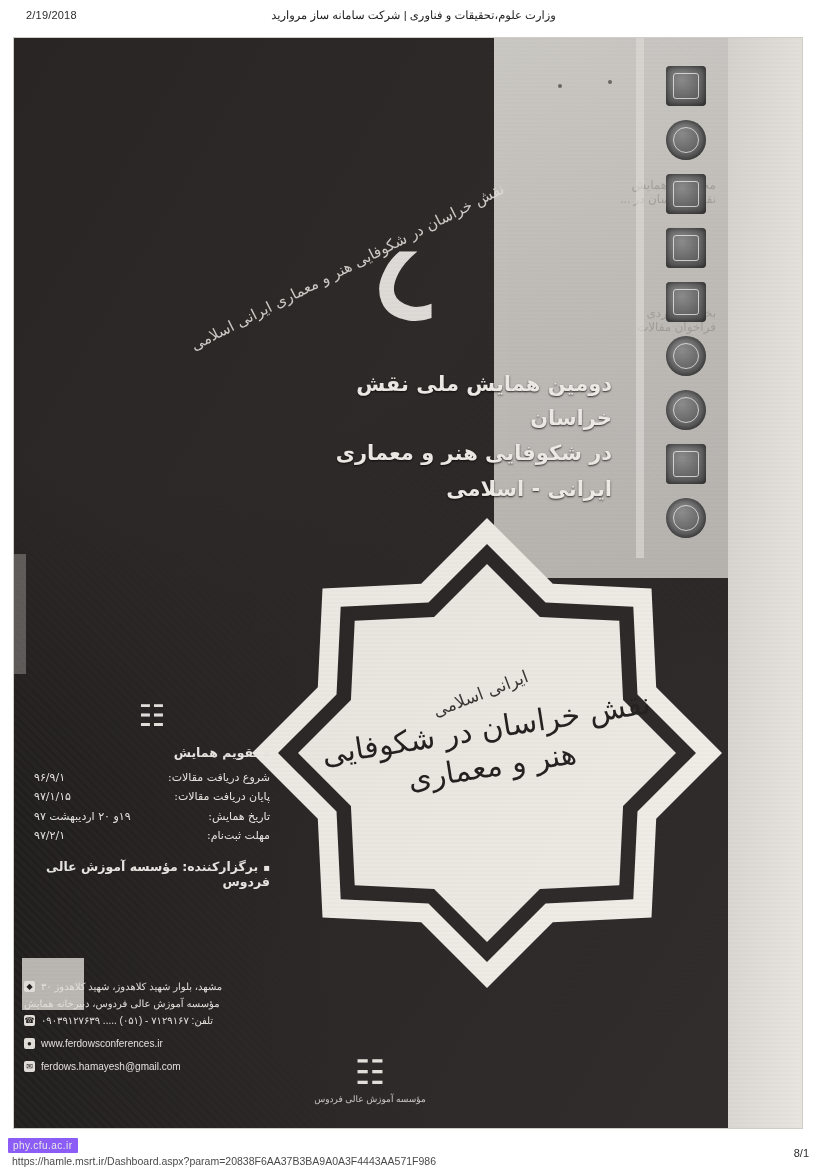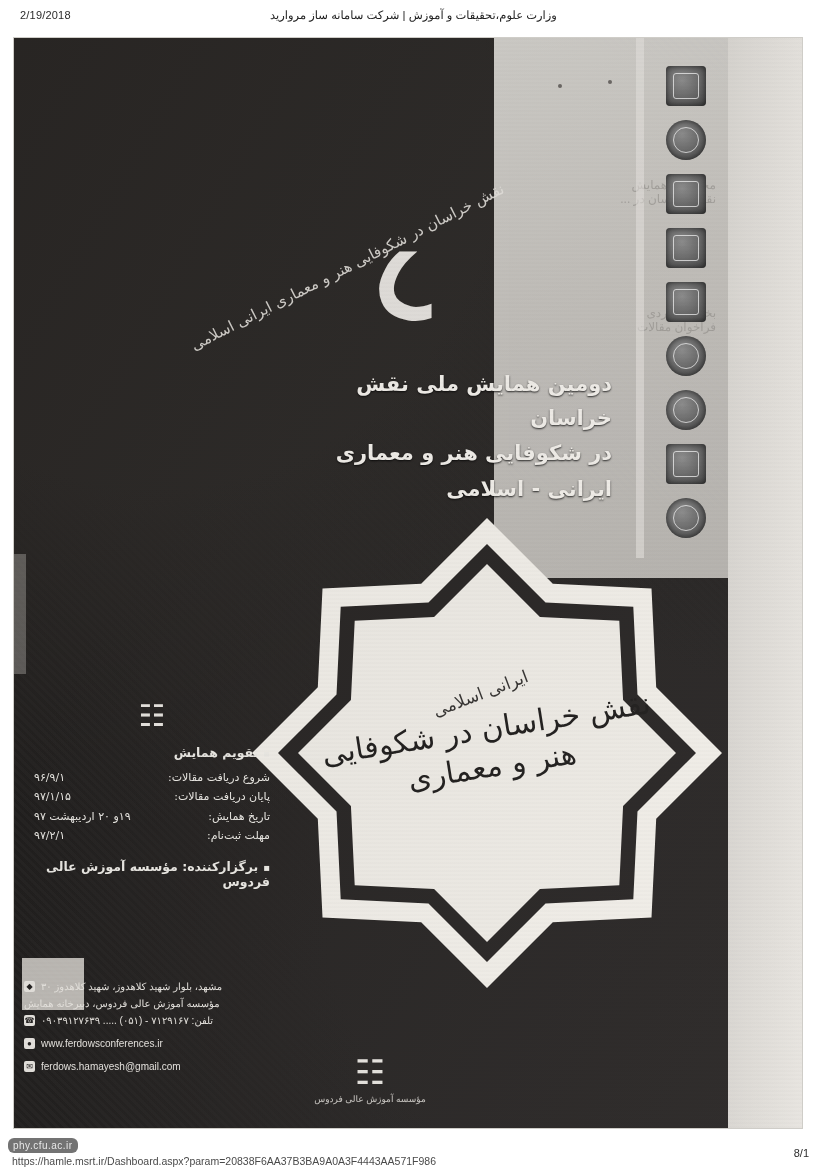--- a/index.html
+++ b/index.html
@@ -18,21 +18,21 @@
   
   .print-header {
     position: absolute;
     top: 0; left: 0; right: 0;
     height: 30px;
     display: flex;
     align-items: center;
     direction: ltr;
     font-size: 11px;
     color: #2b2b2b;
-    padding: 0 20px;
+    padding: 0 26px;
     box-sizing: border-box;
   }
   .print-header .ph-date { width: 120px; text-align: left; letter-spacing: .2px; }
   .print-header .ph-title {
     flex: 1;
     text-align: center;
     font-size: 11.5px;
     direction: rtl;
     color: #1d1d1d;
   }
@@ -58,26 +58,26 @@
   .print-footer .pf-page {
     position: absolute;
     right: 18px; bottom: 10px;
     font-size: 11px;
     color: #2b2b2b;
   }
   .watermark-badge {
     position: absolute;
     left: 8px;
     bottom: 16px;
-    background: #737373;
+    background: #8b5cf6;
     color: #e8e8e8;
     font-size: 10px;
     letter-spacing: .5px;
     padding: 2px 5px;
-    border-radius: 6px;
+    border-radius: 1px;
     direction: ltr;
     font-family: "Liberation Sans", sans-serif;
   }
 
   
   .sheet {
     position: absolute;
     top: 38px;
     left: 14px;
     width: 788px;
@@ -371,21 +371,21 @@
     background: #cfccc7;
     opacity: .9;
   }
   .dot { position: absolute; width: 4px; height: 4px; background: #6d6a66; border-radius: 50%; }
 </style>
 </head>
 <body>
 
 <div class="print-header">
   <div class="ph-date">2/19/2018</div>
-  <div class="ph-title">وزارت علوم،تحقیقات و آموزش | شرکت سامانه ساز مروارید</div>
+  <div class="ph-title">وزارت علوم،تحقیقات و فناوری | شرکت سامانه ساز مروارید</div>
   <div class="ph-right"></div>
 </div>
 
 <div class="sheet">
 
   <div class="poster">
 
     <div class="washed-block">
       <div style="height:140px"></div>
       <div class="faded-line">محورهای همایش</div>

